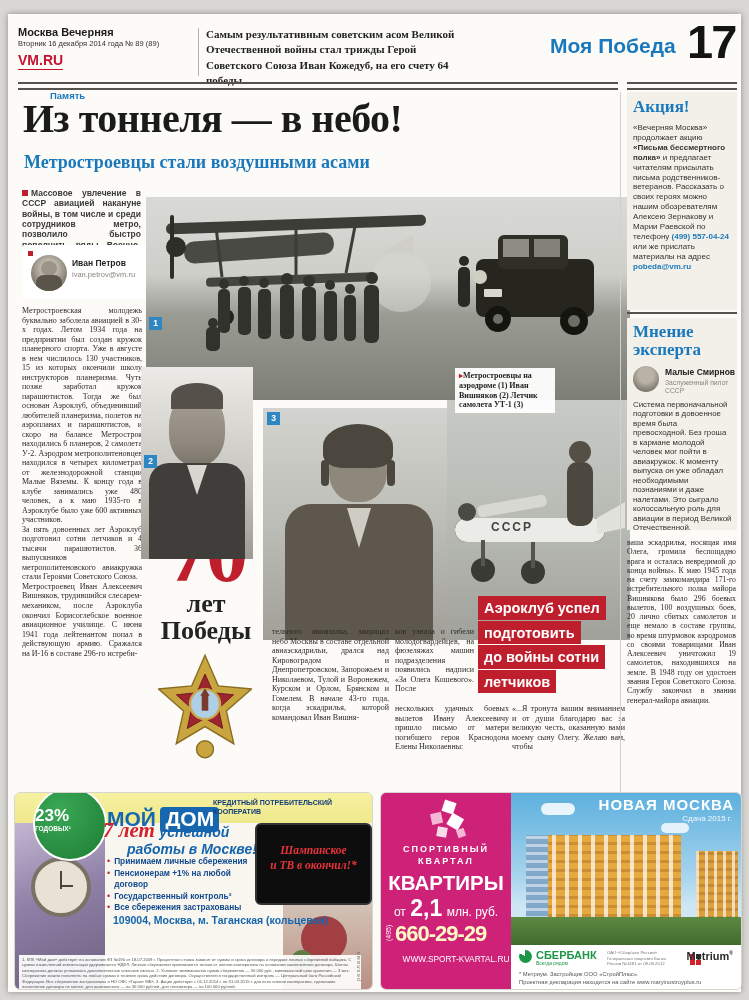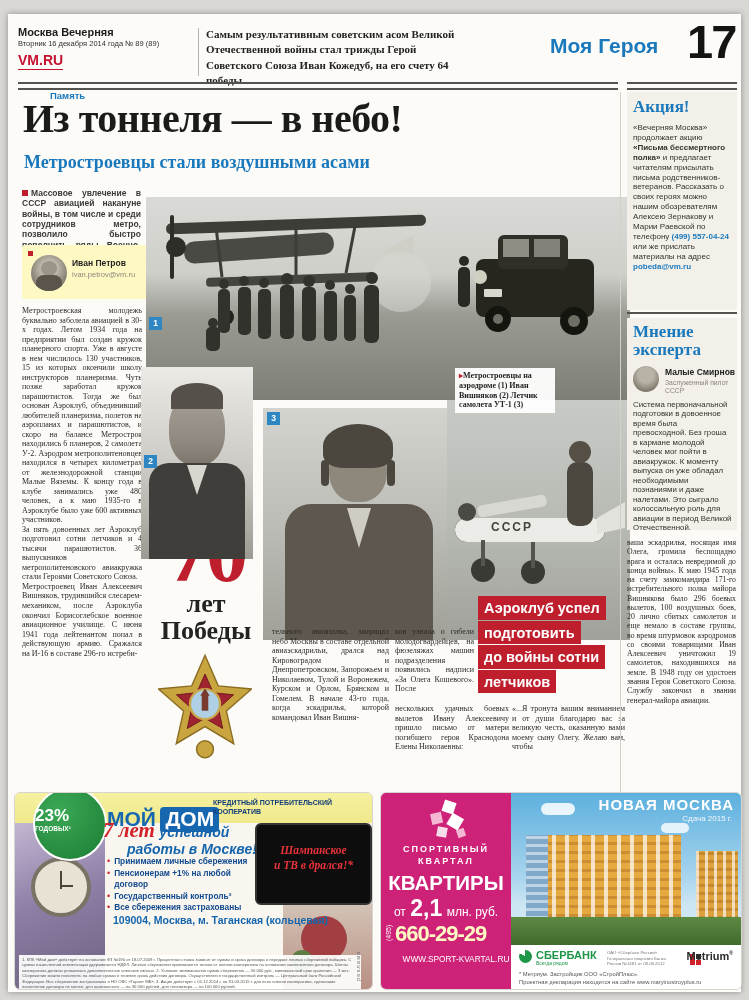--- a/index.html
+++ b/index.html
@@ -19,34 +19,34 @@
 </head>
 <body>
 
 <div class="abs page"></div>
 
 <div class="abs" style="left:18px;top:26px;font:bold 11px/1.1 'Liberation Sans',sans-serif;color:#1c1c1a;">Москва Вечерняя</div>
 <div class="abs" style="left:18px;top:40px;font:7.5px/1.1 'Liberation Sans',sans-serif;color:#33312e;">Вторник 16 декабря 2014 года № 89 (89)</div>
 <div class="abs" style="left:18px;top:53px;font:bold 14px/1 'Liberation Sans',sans-serif;color:#c41230;border-bottom:1.5px solid #c41230;padding-bottom:2px;">VM.RU</div>
 <div class="abs" style="left:198px;top:28px;width:1px;height:48px;background:#b5b3af;"></div>
 <div class="abs serif" style="left:206px;top:27px;width:260px;font:bold 11px/1.4 'Liberation Serif',serif;color:#222220;">Самым результативным советским асом Великой Отечественной войны стал трижды Герой Советского Союза Иван Кожедуб, на его счету 64 победы</div>
-<div class="abs" style="left:550px;top:35px;font:bold 21px/1 'Liberation Sans',sans-serif;color:#1a79bd;">Моя Героя</div>
+<div class="abs" style="left:550px;top:35px;font:bold 21px/1 'Liberation Sans',sans-serif;color:#1a79bd;">Моя Победа</div>
 <div class="abs" style="left:687px;top:18px;font:bold 47px/1 'Liberation Sans',sans-serif;color:#141412;letter-spacing:-2px;">17</div>
 <div class="abs drule" style="left:18px;top:82px;width:600px;"></div>
 <div class="abs drule" style="left:627px;top:82px;width:110px;"></div>
 
 <div class="abs" style="left:30px;top:91px;font:bold 9.5px/1 'Liberation Sans',sans-serif;color:#1a79bd;padding-left:20px;">Память</div>
 <div class="abs serif" style="left:23px;top:99px;font:bold 40px/1 'Liberation Serif',serif;color:#1b1b19;letter-spacing:-0.5px;">Из тоннеля — в небо!</div>
 <div class="abs serif" style="left:24px;top:153px;font:bold 18px/1.1 'Liberation Serif',serif;color:#1a79bd;">Метростроевцы стали воздушными асами</div>
 
 <div class="abs" style="left:22px;top:188px;width:119px;font:bold 8.5px/1.22 'Liberation Sans',sans-serif;color:#3a3a38;text-align:justify;">
   <span style="display:inline-block;width:6px;height:6px;background:#bf1e2c;margin-right:3px;"></span><span>Массовое увлечение в СССР авиацией накануне войны, в том числе и среди сотрудников метро, позволило быстро пополнить ряды Военно-воздушных сил.</span>
 </div>
 
-<div class="abs" style="left:22px;top:245px;width:144px;height:54px;background:#fef9c3;border-radius:3px;">
+<div class="abs" style="left:22px;top:245px;width:144px;height:54px;background:#ffffff;border-radius:3px;">
   <div class="abs" style="left:6px;top:6px;width:5px;height:5px;background:#bf1e2c;"></div>
   <div class="abs" style="left:9px;top:10px;width:36px;height:36px;border-radius:50%;background:radial-gradient(circle at 50% 38%,#bdb6ab 0 30%,#8f887d 60%,#6e675d);overflow:hidden;">
     <div class="abs" style="left:10px;top:6px;width:16px;height:15px;border-radius:50%;background:#9b9488;"></div>
     <div class="abs" style="left:5px;top:20px;width:26px;height:18px;border-radius:8px 8px 0 0;background:#5a544b;"></div>
   </div>
   <div class="abs" style="left:50px;top:14px;font:bold 8.5px/1 'Liberation Sans',sans-serif;color:#222;">Иван Петров</div>
   <div class="abs" style="left:50px;top:26px;font:7.5px/1 'Liberation Sans',sans-serif;color:#8b867f;">ivan.petrov@vm.ru</div>
 </div>
 
 <div class="abs col" style="left:22px;top:306px;width:120px;height:486px;white-space:pre-line;">Метростроевская молодежь буквально заболела авиацией в 30-х годах. Летом 1934 года на предприятии был создан кружок планерного спорта. Уже в августе в нем числилось 130 участников, 15 из которых окончили школу инструкторов планеризма. Чуть позже заработал кружок парашютистов. Тогда же был основан Аэроклуб, объединивший любителей планеризма, полетов на аэропланах и парашютистов, и скоро на балансе Метростроя находились 6 планеров, 2 самолета У-2. Аэродром метрополитеновцев находился в четырех километрах от железнодорожной станции Малые Вяземы. К концу года в клубе занимались уже 480 человек, а к маю 1935-го в Аэроклубе было уже 600 активных участников.
@@ -215,21 +215,21 @@
     <span style="font:bold 21px/1 'Liberation Sans',sans-serif;color:#fff;background:#1767b0;border-radius:4px;padding:0 5px 2px 5px;">ДОМ</span>
   </div>
   <div class="abs" style="left:198px;top:6px;width:125px;font:bold 7px/1.25 'Liberation Sans',sans-serif;color:#123c78;">КРЕДИТНЫЙ ПОТРЕБИТЕЛЬСКИЙ КООПЕРАТИВ</div>
   <div class="abs" style="left:88px;top:27px;">
     <span style="font:bold italic 21px/1 'Liberation Serif',serif;color:#d2232a;">7 лет</span>
     <span style="font:bold italic 14px/1 'Liberation Sans',sans-serif;color:#1565ad;">успешной</span>
     <div style="margin-left:24px;font:bold italic 14px/1.2 'Liberation Sans',sans-serif;color:#1565ad;">работы в Москве!</div>
   </div>
   <div class="abs" style="left:240px;top:30px;width:113px;height:78px;background:#0d0d0d;border:2px solid #333;border-radius:6px;text-align:center;">
     <div style="margin-top:18px;font:bold italic 11.5px/1.3 'Liberation Serif',serif;color:#e8333a;">Шампанское</div>
-    <div style="font:bold italic 11.5px/1.3 'Liberation Serif',serif;color:#e8333a;">и ТВ в дрался!*</div>
+    <div style="font:bold italic 11.5px/1.3 'Liberation Serif',serif;color:#e8333a;">и ТВ в окончил!*</div>
   </div>
   <div class="abs" style="left:92px;top:63px;width:150px;">
     <div class="bullet-row">
         <span class="bullet-dot">•</span>
         <span class="bullet-tx">Принимаем личные сбережения</span>
       </div>
     <div class="bullet-row">
         <span class="bullet-dot">•</span>
         <span class="bullet-tx">Пенсионерам +1% на любой договор</span>
       </div>

